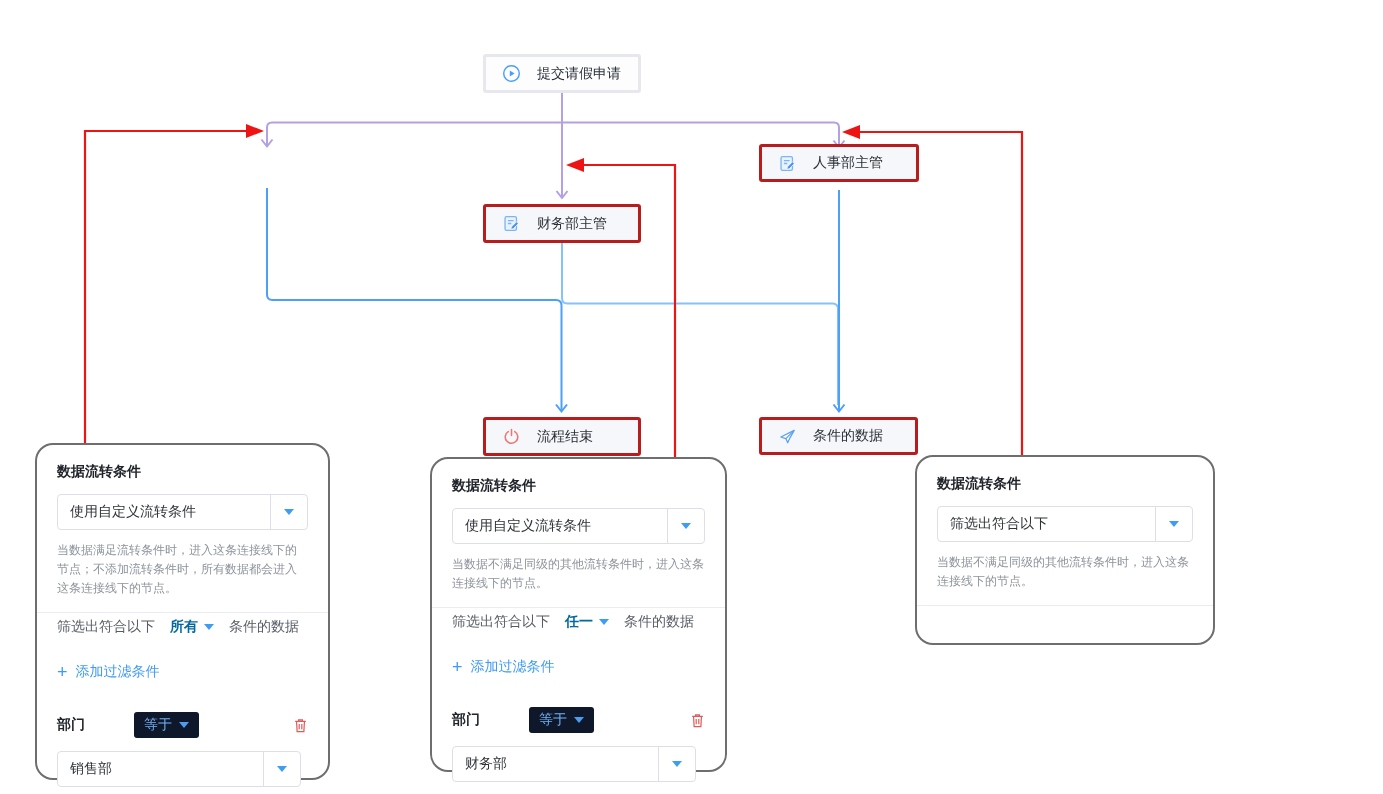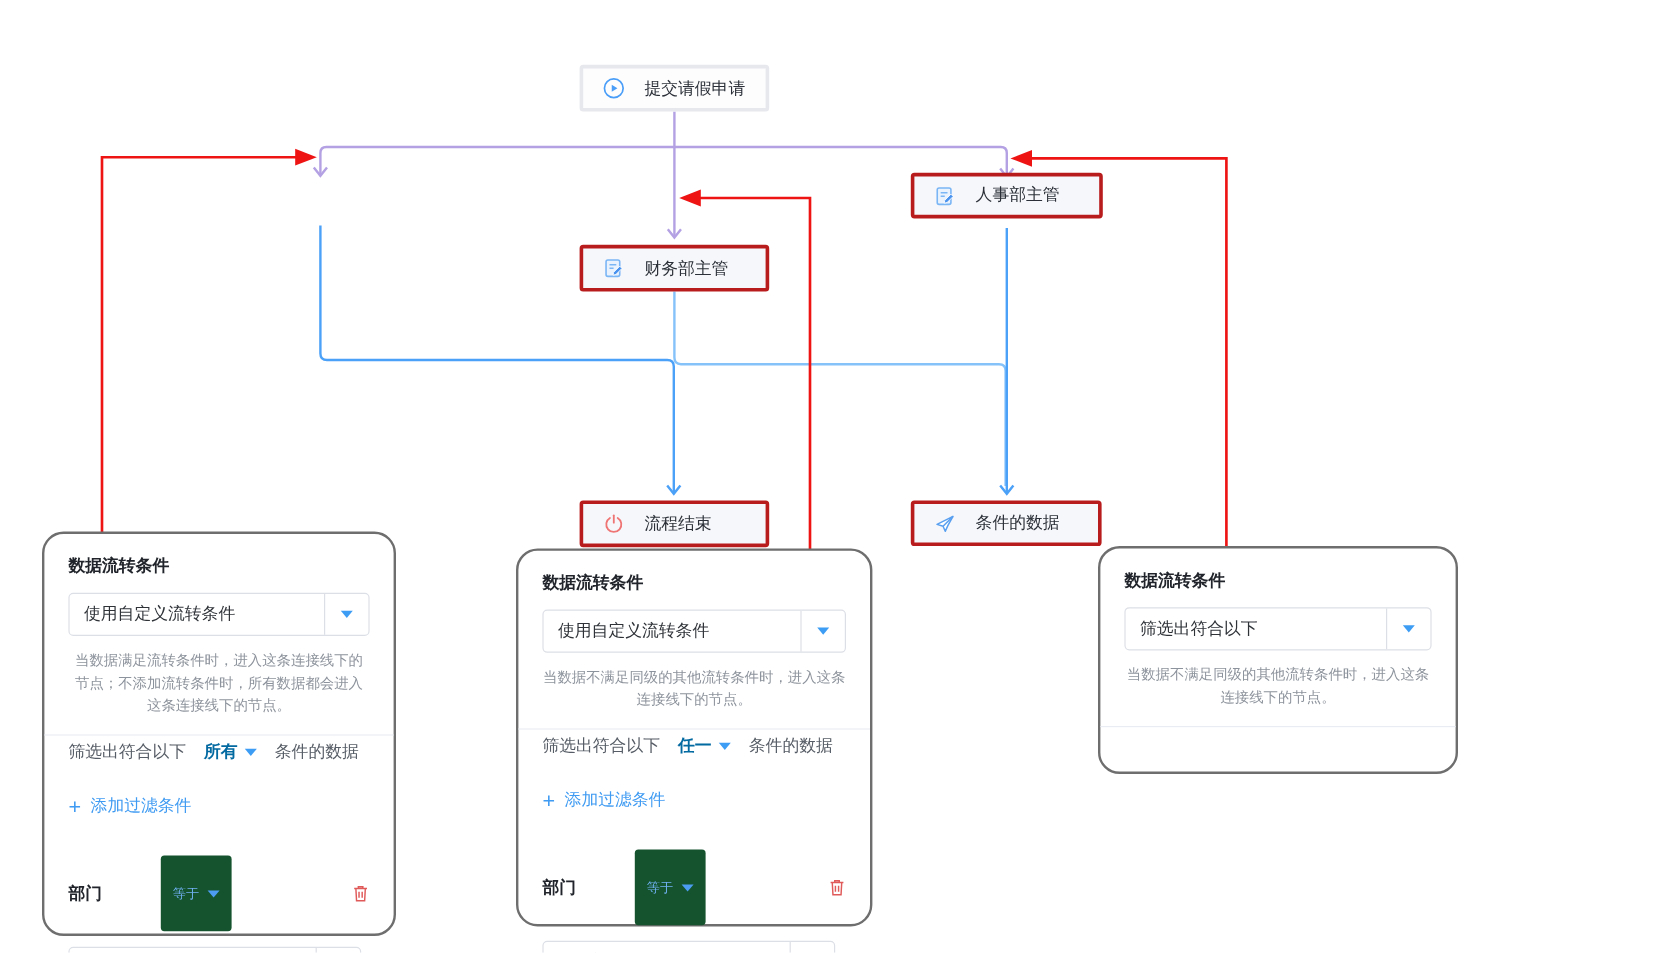--- a/index.html
+++ b/index.html
@@ -17,30 +17,30 @@
 
   
   .panel{position:absolute;z-index:3;background:#ffffff;border:2px solid #6e6e6e;
          border-radius:18px;padding:18px 20px;box-sizing:border-box;}
   .ptitle{font-size:14px;font-weight:bold;color:#21252b;}
   .select{display:flex;align-items:stretch;height:34px;border:1px solid #dcdfe6;
           border-radius:4px;background:#fff;margin-top:13px;cursor:pointer;}
   .select .sval{flex:1;display:flex;align-items:center;padding:0 12px;font-size:14px;color:#2f3338;white-space:nowrap;overflow:hidden;}
   .select .caret-box{width:36px;border-left:1px solid #dcdfe6;display:flex;align-items:center;justify-content:center;flex:0 0 auto;}
   .caret{width:0;height:0;border-left:5px solid transparent;border-right:5px solid transparent;border-top:6px solid #3d9df5;}
-  .desc{font-size:12px;color:#8d939c;line-height:19px;margin-top:11px;letter-spacing:0;text-align:center;}
+  .desc{font-size:12px;color:#8d939c;line-height:19px;margin-top:11px;letter-spacing:0;}
   .divider{border:none;border-top:1px solid #e9edf3;margin:14px -20px 0 -20px;}
   .filter-row{margin-top:5px;font-size:14px;color:#575d66;display:flex;align-items:center;gap:15px;white-space:nowrap;}
   .filter-mode{font-weight:bold;color:#0369a1;display:inline-flex;align-items:center;gap:6px;cursor:pointer;}
   .add-row{margin-top:27px;color:#3f9bf2;font-size:14px;display:inline-flex;align-items:center;gap:8px;cursor:pointer;}
   .plus{font-size:18px;line-height:14px;font-weight:400;}
   .cond-row{margin-top:30px;display:flex;align-items:center;gap:36px;}
   .cond-field{font-weight:bold;font-size:14px;color:#21252b;white-space:nowrap;}
-  .chip{margin-left:13px;background:#14532d;border-radius:3px;padding:24px 10px;display:inline-flex;
-        align-items:center;gap:7px;color:#71b1f3;font-size:11px;cursor:pointer;}
+  .chip{margin-left:13px;background:#0f172a;border-radius:3px;padding:4px 10px;display:inline-flex;
+        align-items:center;gap:7px;color:#71b1f3;font-size:14px;cursor:pointer;}
   .chip .caret{border-top-color:#4c9df2;border-left-width:5px;border-right-width:5px;}
   .trash-btn{margin-left:auto;cursor:pointer;display:flex;align-items:center;}
   .value-select{width:242px;}
 </style>
 </head>
 <body>
 
 <div id="canvas">
 
   <svg id="wires" width="1383" height="794" viewBox="0 0 1383 794">

